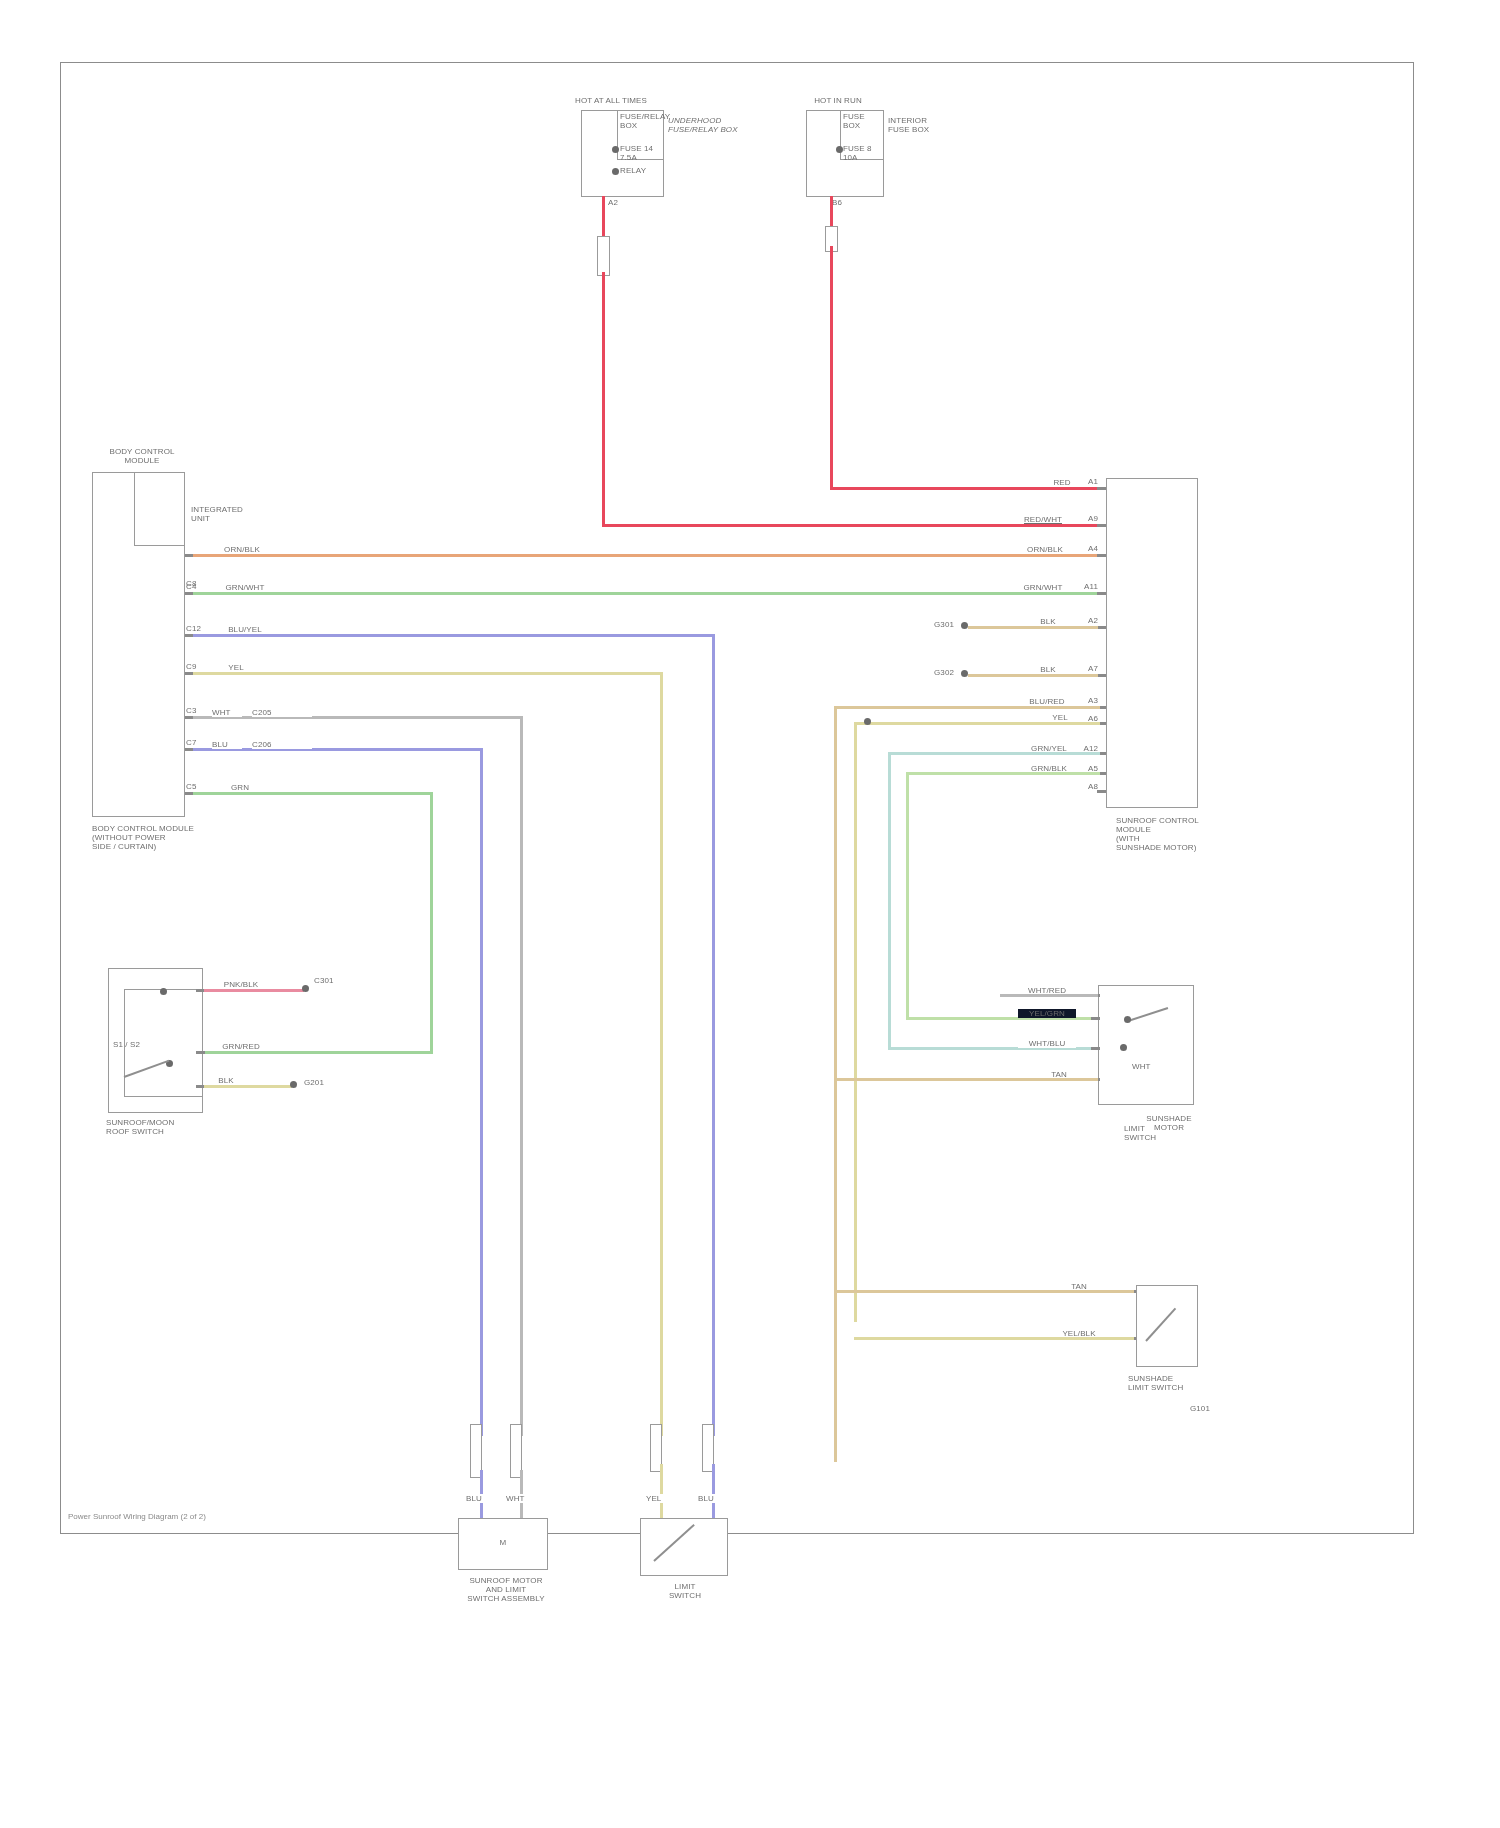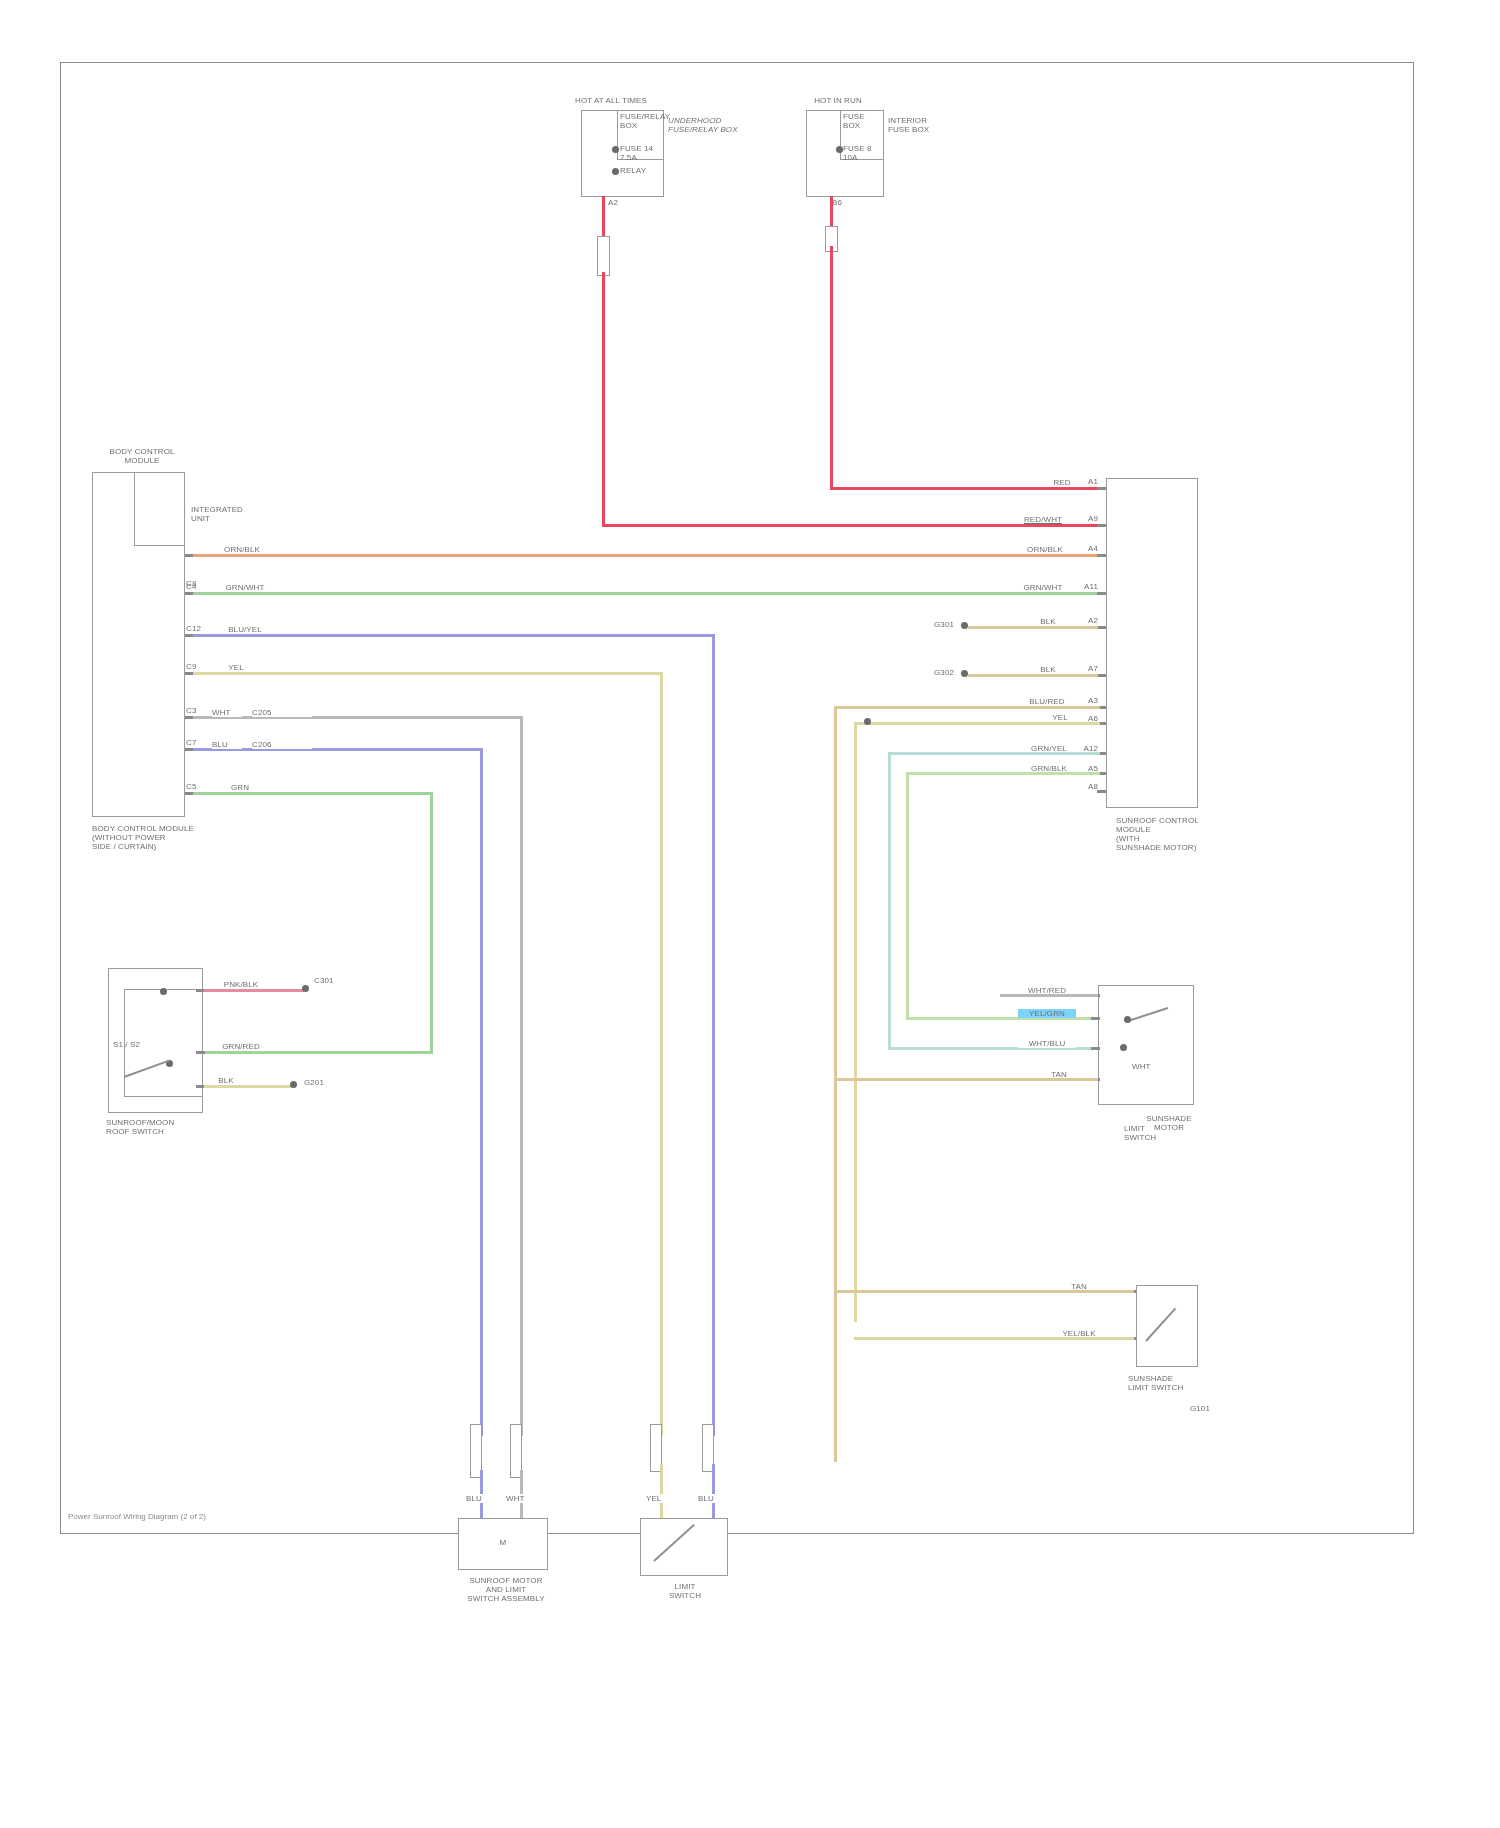--- a/index.html
+++ b/index.html
@@ -213,21 +213,21 @@
   <div class="sw" style="left:1128px;top:1020px;width:42px;transform:rotate(-18deg);"></div>
   <div class="dot" style="left:1124px;top:1016px;"></div>
   <div class="dot" style="left:1120px;top:1044px;"></div>
   <div class="lbl" style="left:1132px;top:1062px;width:40px;">WHT</div>
 
   <div class="pin" style="left:1091px;top:994px;"></div>
   <div class="lbl c" style="left:1018px;top:986px;width:58px;background:#fff;">WHT/RED</div>
   <div class="wire h" style="left:1000px;top:994px;width:98px;background:#b9b9b9;"></div>
 
   <div class="pin" style="left:1091px;top:1017px;"></div>
-  <div class="lbl c" style="left:1018px;top:1009px;width:58px;background:#7dd3fc;">YEL/GRN</div>
+  <div class="lbl c" style="left:1018px;top:1009px;width:58px;background:#0f172a;">YEL/GRN</div>
 
   <div class="pin" style="left:1091px;top:1047px;"></div>
   <div class="lbl c" style="left:1018px;top:1039px;width:58px;background:#fff;">WHT/BLU</div>
 
   <div class="pin" style="left:1091px;top:1078px;"></div>
   <div class="lbl c" style="left:1038px;top:1070px;width:42px;background:#fff;">TAN</div>
   <div class="wire h" style="left:834px;top:1078px;width:264px;background:#dcc79a;"></div>
 
   <div class="box" style="left:1136px;top:1285px;width:62px;height:82px;"></div>
   <div class="sw" style="left:1146px;top:1340px;width:44px;transform:rotate(-48deg);"></div>

